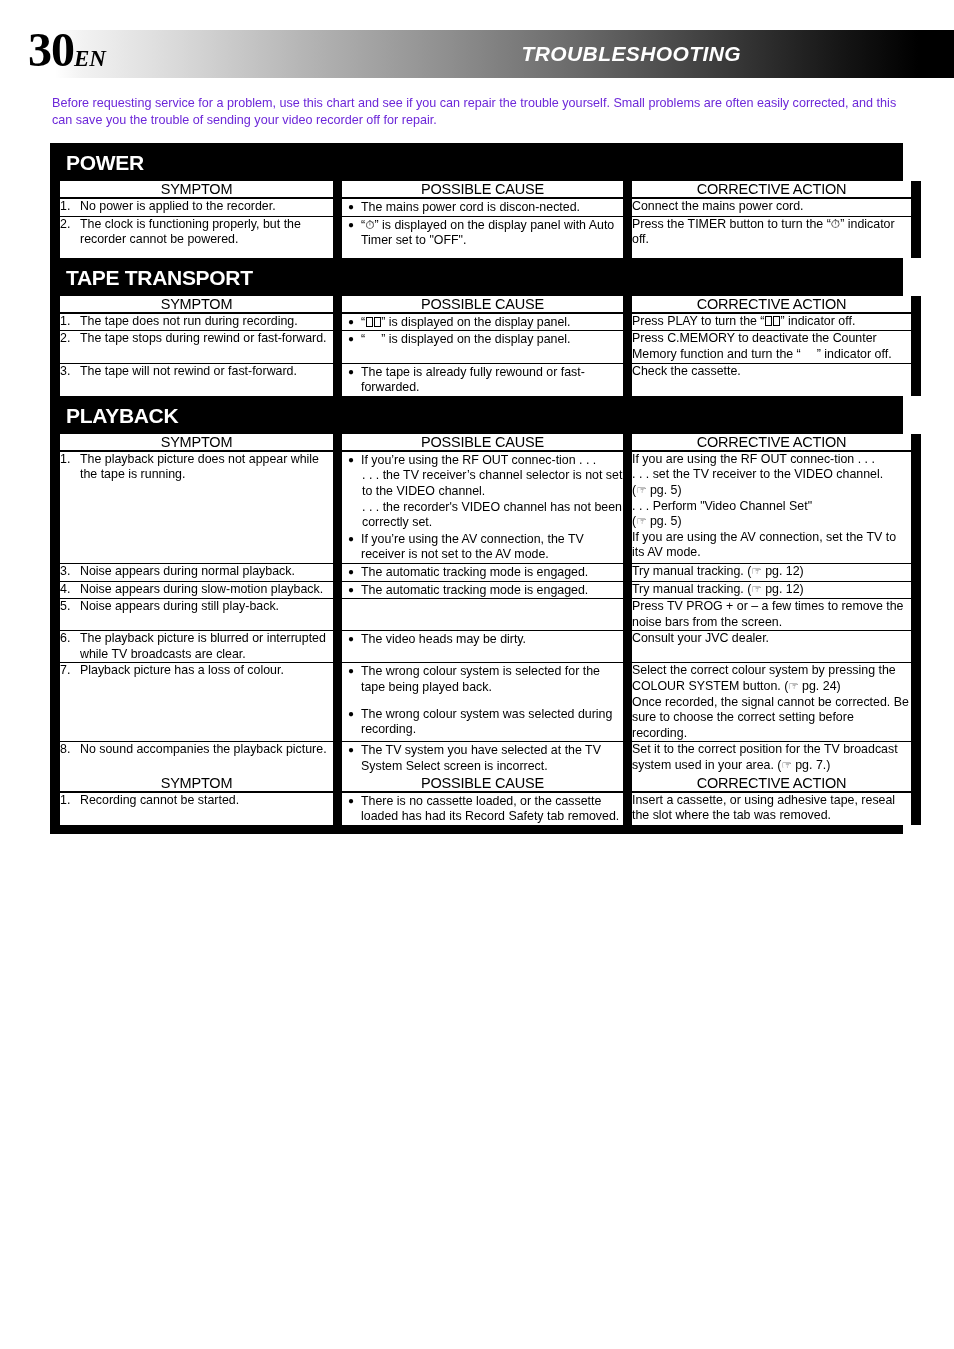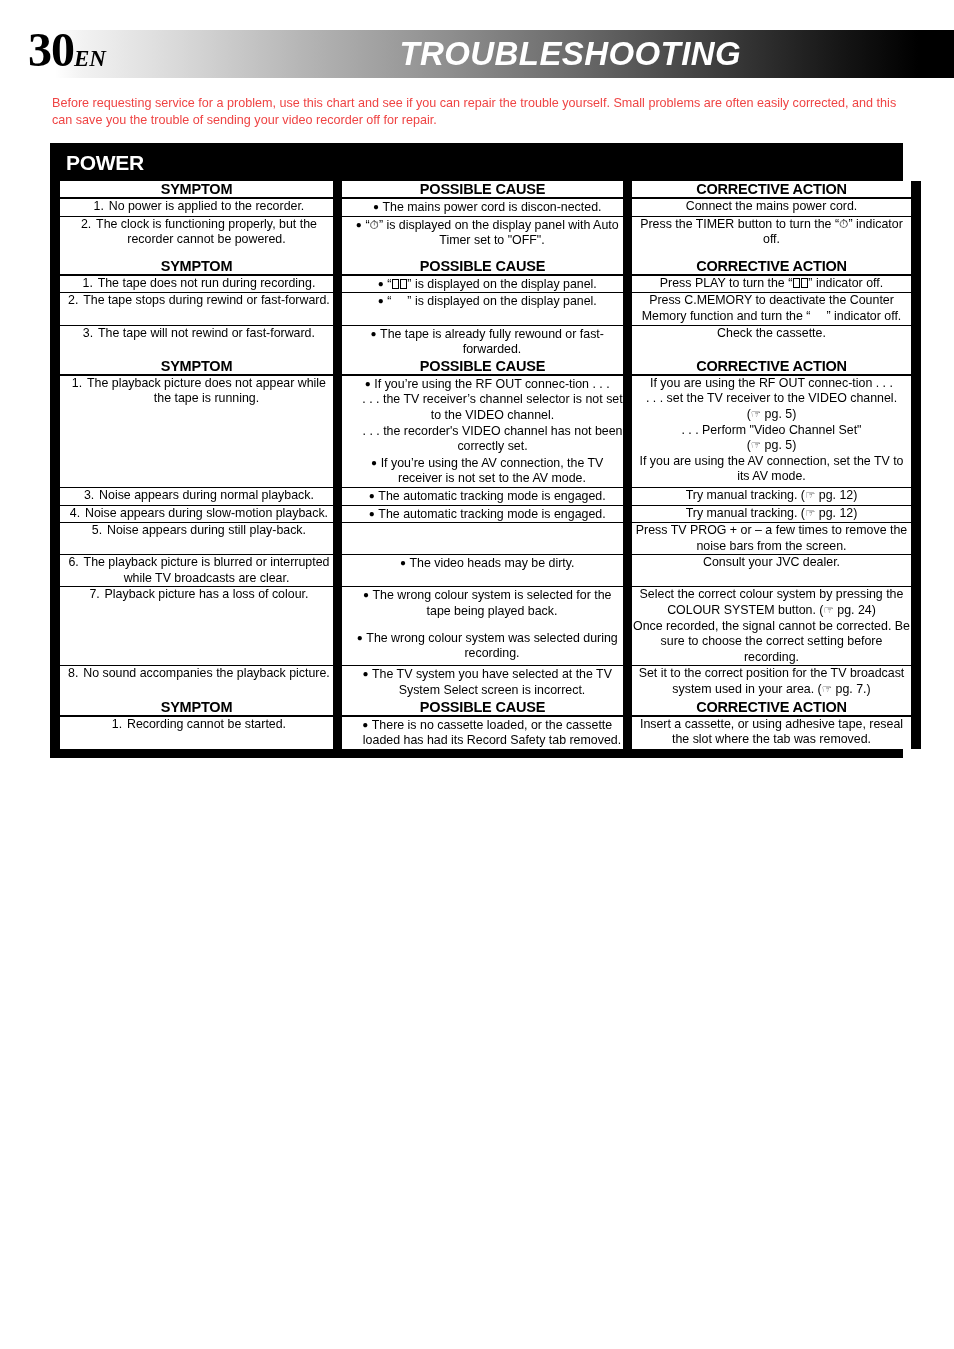--- a/index.html
+++ b/index.html
@@ -62,38 +62,38 @@
     letter-spacing: 0px;
     vertical-align: baseline;
   }
   .header-title {
     position: absolute;
     right: 14px;
     top: 7px;
     font-family: "Liberation Sans", sans-serif;
     font-weight: bold;
     font-style: italic;
-    font-size: 33px;
+    font-size: 21px;
     line-height: 34px;
     color: #ffffff;
     letter-spacing: 0.4px;
     z-index: 3;
     white-space: nowrap;
   }
 
   
   .intro {
     position: absolute;
     left: 52px;
     top: 95px;
     width: 848px;
     font-family: "Liberation Sans", sans-serif;
     font-size: 12.6px;
     line-height: 16.5px;
-    color: #ef4444;
+    color: #6d28d9;
   }
 
   
   .chart-frame {
     position: absolute;
     left: 50px;
     top: 143px;
     width: 853px;
     background: #000000;
     padding: 0;
@@ -130,35 +130,34 @@
     background: #ffffff;
   }
   col.c1 { width: 273px; }
   col.c2 { width: 281px; }
   col.c3 { width: 279px; }
 
   .colhead {
     background: #f4f4f4;
     text-align: center;
     font-family: "Liberation Sans", sans-serif;
-    font-weight: bold;
+    font-weight: normal;
     font-size: 14.5px;
     letter-spacing: -0.2px;
     padding: 7px 0 6px 0;
     border-bottom: 2px solid #000000;
   }
 
   .cell {
     padding: 6px 9px 7px 9px;
     font-family: "Liberation Sans", sans-serif;
     font-size: 12.4px;
     line-height: 15.6px;
     background: #ffffff;
     box-sizing: border-box;
-    text-align: center;
   }
   .cell.rule {
     border-bottom: 1.5px solid #000000;
   }
   .cell.last {
     border-bottom: none;
   }
   .cell.pad-bottom-lg { padding-bottom: 10px; }
 
   
@@ -266,20 +265,21 @@
           </td>
           <td class="cell last">
             <span class="plain"><span>Press the </span><b class="kw">TIMER</b><span> button to turn the “</span><span class="glyph-clock">⏱</span><span>” indicator off.</span></span>
           </td>
         </tr>
       </tbody>
     </table>
   </div>
 
   <div class="section">
+    <div class="section-heading">TAPE TRANSPORT</div>
     <table class="tbl">
       <colgroup>
           <col class="c1">
           <col class="c2">
           <col class="c3">
         </colgroup>
       <tbody>
         <tr>
           <td class="colhead">SYMPTOM</td>
           <td class="colhead">POSSIBLE CAUSE</td>
@@ -312,160 +312,161 @@
 
         <tr>
           <td class="cell last pad-bottom-lg">
             <span class="sym"><span class="num">3.</span><span>The tape will not rewind or fast-forward.</span></span>
           </td>
           <td class="cell last">
             <span class="bul"><span class="dot">●</span><span>The tape is already fully rewound or fast-forwarded.</span></span>
           </td>
           <td class="cell last">
             <span class="plain">Check the cassette.</span>
+          </td>
+        </tr>
+      </tbody>
+    </table>
+  </div>
+
+  <div class="section">
+    <div class="section-heading">PLAYBACK</div>
+    <table class="tbl">
+      <colgroup>
+          <col class="c1">
+          <col class="c2">
+          <col class="c3">
+        </colgroup>
+      <tbody>
+        <tr>
+          <td class="colhead">SYMPTOM</td>
+          <td class="colhead">POSSIBLE CAUSE</td>
+          <td class="colhead">CORRECTIVE ACTION</td>
+        </tr>
+
+        <tr>
+          <td class="cell rule">
+            <span class="sym"><span class="num">1.</span><span>The playback picture does not appear while the tape is running.</span></span>
+          </td>
+          <td class="cell rule">
+            <span class="bul"><span class="dot">●</span><span>If you’re using the RF OUT connec-tion . . .</span></span>
+            <span class="sub">. . . the TV receiver’s channel selector is not set to the VIDEO channel.</span>
+            <span class="sub">. . . the recorder's VIDEO channel has not been correctly set.</span>
+            <span class="bul"><span class="dot">●</span><span>If you’re using the AV connection, the TV receiver is not set to the AV mode.</span></span>
+          </td>
+          <td class="cell rule">
+            <span class="plain">If you are using the RF OUT connec-tion . . .</span>
+            <span class="plain"><span>. . . set the TV receiver to the VIDEO channel. (</span><span class="glyph-hand">☞</span>&nbsp;<span>pg. 5)</span></span>
+            <span class="plain">. . . Perform "Video Channel Set"</span>
+            <span class="plain">(<span class="glyph-hand">☞</span>&nbsp;<span>pg. 5)</span></span>
+            <span class="plain">If you are using the AV connection, set the TV to its AV mode.</span>
+          </td>
+        </tr>
+
+
+        <tr>
+          <td class="cell rule">
+            <span class="sym"><span class="num">3.</span><span>Noise appears during normal playback.</span></span>
+          </td>
+          <td class="cell rule">
+            <span class="bul"><span class="dot">●</span><span>The automatic tracking mode is engaged.</span></span>
+          </td>
+          <td class="cell rule">
+            <span class="plain"><span>Try manual tracking. (</span><span class="glyph-hand">☞</span>&nbsp;<span>pg. 12)</span></span>
+          </td>
+        </tr>
+
+        <tr>
+          <td class="cell rule">
+            <span class="sym"><span class="num">4.</span><span>Noise appears during slow-motion playback.</span></span>
+          </td>
+          <td class="cell rule">
+            <span class="bul"><span class="dot">●</span><span>The automatic tracking mode is engaged.</span></span>
+          </td>
+          <td class="cell rule">
+            <span class="plain"><span>Try manual tracking. (</span><span class="glyph-hand">☞</span>&nbsp;<span>pg. 12)</span></span>
+          </td>
+        </tr>
+
+        <tr>
+          <td class="cell rule">
+            <span class="sym"><span class="num">5.</span><span>Noise appears during still play-back.</span></span>
+          </td>
+          <td class="cell rule">
+            <span class="plain">&nbsp;</span>
+          </td>
+          <td class="cell rule">
+            <span class="plain"><span>Press </span><b class="kw">TV PROG +</b><span> or </span><b class="kw">–</b><span> a few times to remove the noise bars from the screen.</span></span>
+          </td>
+        </tr>
+
+        <tr>
+          <td class="cell rule">
+            <span class="sym"><span class="num">6.</span><span>The playback picture is blurred or interrupted while TV broadcasts are clear.</span></span>
+          </td>
+          <td class="cell rule">
+            <span class="bul"><span class="dot">●</span><span>The video heads may be dirty.</span></span>
+          </td>
+          <td class="cell rule">
+            <span class="plain">Consult your JVC dealer.</span>
+          </td>
+        </tr>
+
+        <tr>
+          <td class="cell rule">
+            <span class="sym"><span class="num">7.</span><span>Playback picture has a loss of colour.</span></span>
+          </td>
+          <td class="cell rule">
+            <span class="bul"><span class="dot">●</span><span>The wrong colour system is selected for the tape being played back.</span></span>
+            <span class="gap"></span>
+            <span class="bul"><span class="dot">●</span><span>The wrong colour system was selected during recording.</span></span>
+          </td>
+          <td class="cell rule">
+            <span class="plain"><span>Select the correct colour system by pressing the </span><b class="kw">COLOUR SYSTEM</b><span> button. (</span><span class="glyph-hand">☞</span>&nbsp;<span>pg. 24)</span></span>
+            <span class="plain">Once recorded, the signal cannot be corrected. Be sure to choose the correct setting before recording.</span>
+          </td>
+        </tr>
+
+        <tr>
+          <td class="cell last pad-bottom-lg">
+            <span class="sym"><span class="num">8.</span><span>No sound accompanies the playback picture.</span></span>
+          </td>
+          <td class="cell last">
+            <span class="bul"><span class="dot">●</span><span>The TV system you have selected at the TV System Select screen is incorrect.</span></span>
+          </td>
+          <td class="cell last">
+            <span class="plain"><span>Set it to the correct position for the TV broadcast system used in your area. (</span><span class="glyph-hand">☞</span>&nbsp;<span>pg. 7.)</span></span>
           </td>
         </tr>
       </tbody>
     </table>
   </div>
 
   <div class="section">
     <table class="tbl">
       <colgroup>
           <col class="c1">
           <col class="c2">
           <col class="c3">
         </colgroup>
       <tbody>
         <tr>
           <td class="colhead">SYMPTOM</td>
           <td class="colhead">POSSIBLE CAUSE</td>
           <td class="colhead">CORRECTIVE ACTION</td>
         </tr>
-
-        <tr>
-          <td class="cell rule">
-            <span class="sym"><span class="num">1.</span><span>The playback picture does not appear while the tape is running.</span></span>
-          </td>
-          <td class="cell rule">
-            <span class="bul"><span class="dot">●</span><span>If you’re using the RF OUT connec-tion . . .</span></span>
-            <span class="sub">. . . the TV receiver’s channel selector is not set to the VIDEO channel.</span>
-            <span class="sub">. . . the recorder's VIDEO channel has not been correctly set.</span>
-            <span class="bul"><span class="dot">●</span><span>If you’re using the AV connection, the TV receiver is not set to the AV mode.</span></span>
-          </td>
-          <td class="cell rule">
-            <span class="plain">If you are using the RF OUT connec-tion . . .</span>
-            <span class="plain"><span>. . . set the TV receiver to the VIDEO channel. (</span><span class="glyph-hand">☞</span>&nbsp;<span>pg. 5)</span></span>
-            <span class="plain">. . . Perform "Video Channel Set"</span>
-            <span class="plain">(<span class="glyph-hand">☞</span>&nbsp;<span>pg. 5)</span></span>
-            <span class="plain">If you are using the AV connection, set the TV to its AV mode.</span>
-          </td>
-        </tr>
-
-
-        <tr>
-          <td class="cell rule">
-            <span class="sym"><span class="num">3.</span><span>Noise appears during normal playback.</span></span>
-          </td>
-          <td class="cell rule">
-            <span class="bul"><span class="dot">●</span><span>The automatic tracking mode is engaged.</span></span>
-          </td>
-          <td class="cell rule">
-            <span class="plain"><span>Try manual tracking. (</span><span class="glyph-hand">☞</span>&nbsp;<span>pg. 12)</span></span>
-          </td>
-        </tr>
-
-        <tr>
-          <td class="cell rule">
-            <span class="sym"><span class="num">4.</span><span>Noise appears during slow-motion playback.</span></span>
-          </td>
-          <td class="cell rule">
-            <span class="bul"><span class="dot">●</span><span>The automatic tracking mode is engaged.</span></span>
-          </td>
-          <td class="cell rule">
-            <span class="plain"><span>Try manual tracking. (</span><span class="glyph-hand">☞</span>&nbsp;<span>pg. 12)</span></span>
-          </td>
-        </tr>
-
-        <tr>
-          <td class="cell rule">
-            <span class="sym"><span class="num">5.</span><span>Noise appears during still play-back.</span></span>
-          </td>
-          <td class="cell rule">
-            <span class="plain">&nbsp;</span>
-          </td>
-          <td class="cell rule">
-            <span class="plain"><span>Press </span><b class="kw">TV PROG +</b><span> or </span><b class="kw">–</b><span> a few times to remove the noise bars from the screen.</span></span>
-          </td>
-        </tr>
-
-        <tr>
-          <td class="cell rule">
-            <span class="sym"><span class="num">6.</span><span>The playback picture is blurred or interrupted while TV broadcasts are clear.</span></span>
-          </td>
-          <td class="cell rule">
-            <span class="bul"><span class="dot">●</span><span>The video heads may be dirty.</span></span>
-          </td>
-          <td class="cell rule">
-            <span class="plain">Consult your JVC dealer.</span>
-          </td>
-        </tr>
-
-        <tr>
-          <td class="cell rule">
-            <span class="sym"><span class="num">7.</span><span>Playback picture has a loss of colour.</span></span>
-          </td>
-          <td class="cell rule">
-            <span class="bul"><span class="dot">●</span><span>The wrong colour system is selected for the tape being played back.</span></span>
-            <span class="gap"></span>
-            <span class="bul"><span class="dot">●</span><span>The wrong colour system was selected during recording.</span></span>
-          </td>
-          <td class="cell rule">
-            <span class="plain"><span>Select the correct colour system by pressing the </span><b class="kw">COLOUR SYSTEM</b><span> button. (</span><span class="glyph-hand">☞</span>&nbsp;<span>pg. 24)</span></span>
-            <span class="plain">Once recorded, the signal cannot be corrected. Be sure to choose the correct setting before recording.</span>
-          </td>
-        </tr>
-
         <tr>
           <td class="cell last pad-bottom-lg">
-            <span class="sym"><span class="num">8.</span><span>No sound accompanies the playback picture.</span></span>
-          </td>
-          <td class="cell last">
-            <span class="bul"><span class="dot">●</span><span>The TV system you have selected at the TV System Select screen is incorrect.</span></span>
-          </td>
-          <td class="cell last">
-            <span class="plain"><span>Set it to the correct position for the TV broadcast system used in your area. (</span><span class="glyph-hand">☞</span>&nbsp;<span>pg. 7.)</span></span>
+            <span class="sym"><span class="num">1.</span><span>Recording cannot be started.</span></span>
+          </td>
+          <td class="cell last">
+            <span class="bul"><span class="dot">●</span><span>There is no cassette loaded, or the cassette loaded has had its Record Safety tab removed.</span></span>
+          </td>
+          <td class="cell last">
+            <span class="plain">Insert a cassette, or using adhesive tape, reseal the slot where the tab was removed.</span>
           </td>
         </tr>
       </tbody>
     </table>
   </div>
 
-  <div class="section">
-    <table class="tbl">
-      <colgroup>
-          <col class="c1">
-          <col class="c2">
-          <col class="c3">
-        </colgroup>
-      <tbody>
-        <tr>
-          <td class="colhead">SYMPTOM</td>
-          <td class="colhead">POSSIBLE CAUSE</td>
-          <td class="colhead">CORRECTIVE ACTION</td>
-        </tr>
-        <tr>
-          <td class="cell last pad-bottom-lg">
-            <span class="sym"><span class="num">1.</span><span>Recording cannot be started.</span></span>
-          </td>
-          <td class="cell last">
-            <span class="bul"><span class="dot">●</span><span>There is no cassette loaded, or the cassette loaded has had its Record Safety tab removed.</span></span>
-          </td>
-          <td class="cell last">
-            <span class="plain">Insert a cassette, or using adhesive tape, reseal the slot where the tab was removed.</span>
-          </td>
-        </tr>
-      </tbody>
-    </table>
-  </div>
-
   <div class="frame-bottom"></div>
 </div>
 
 </body></html>

